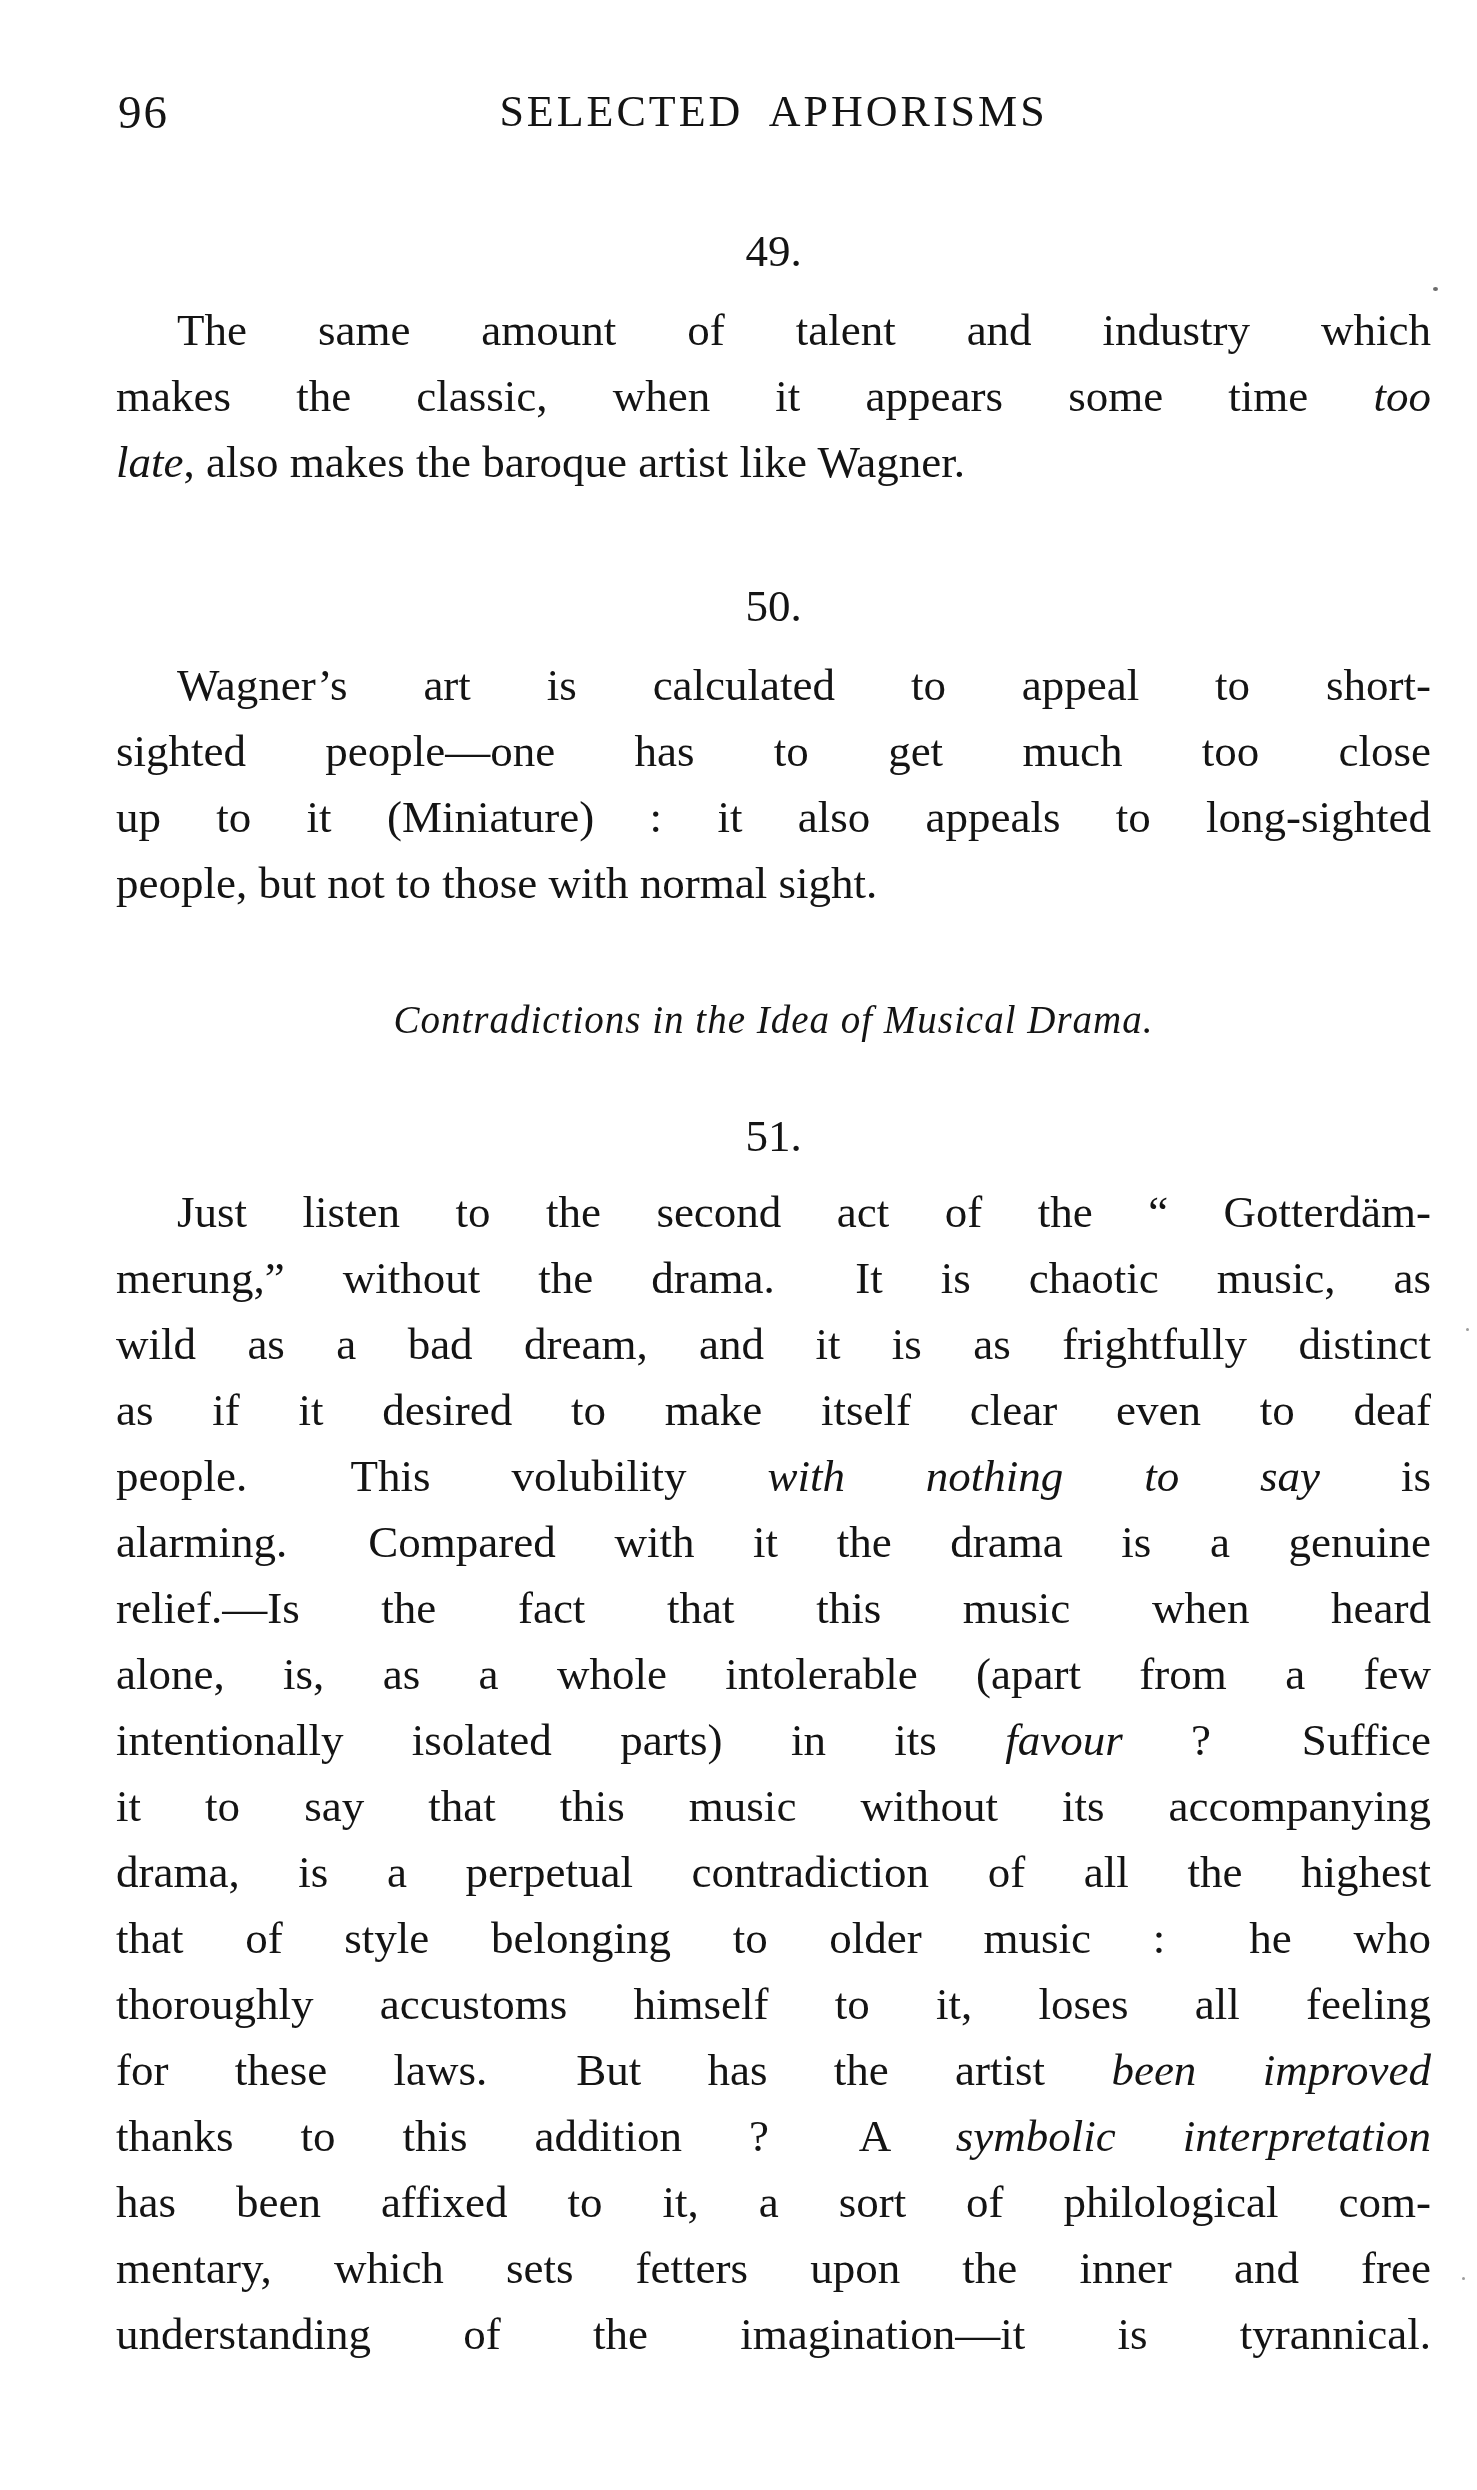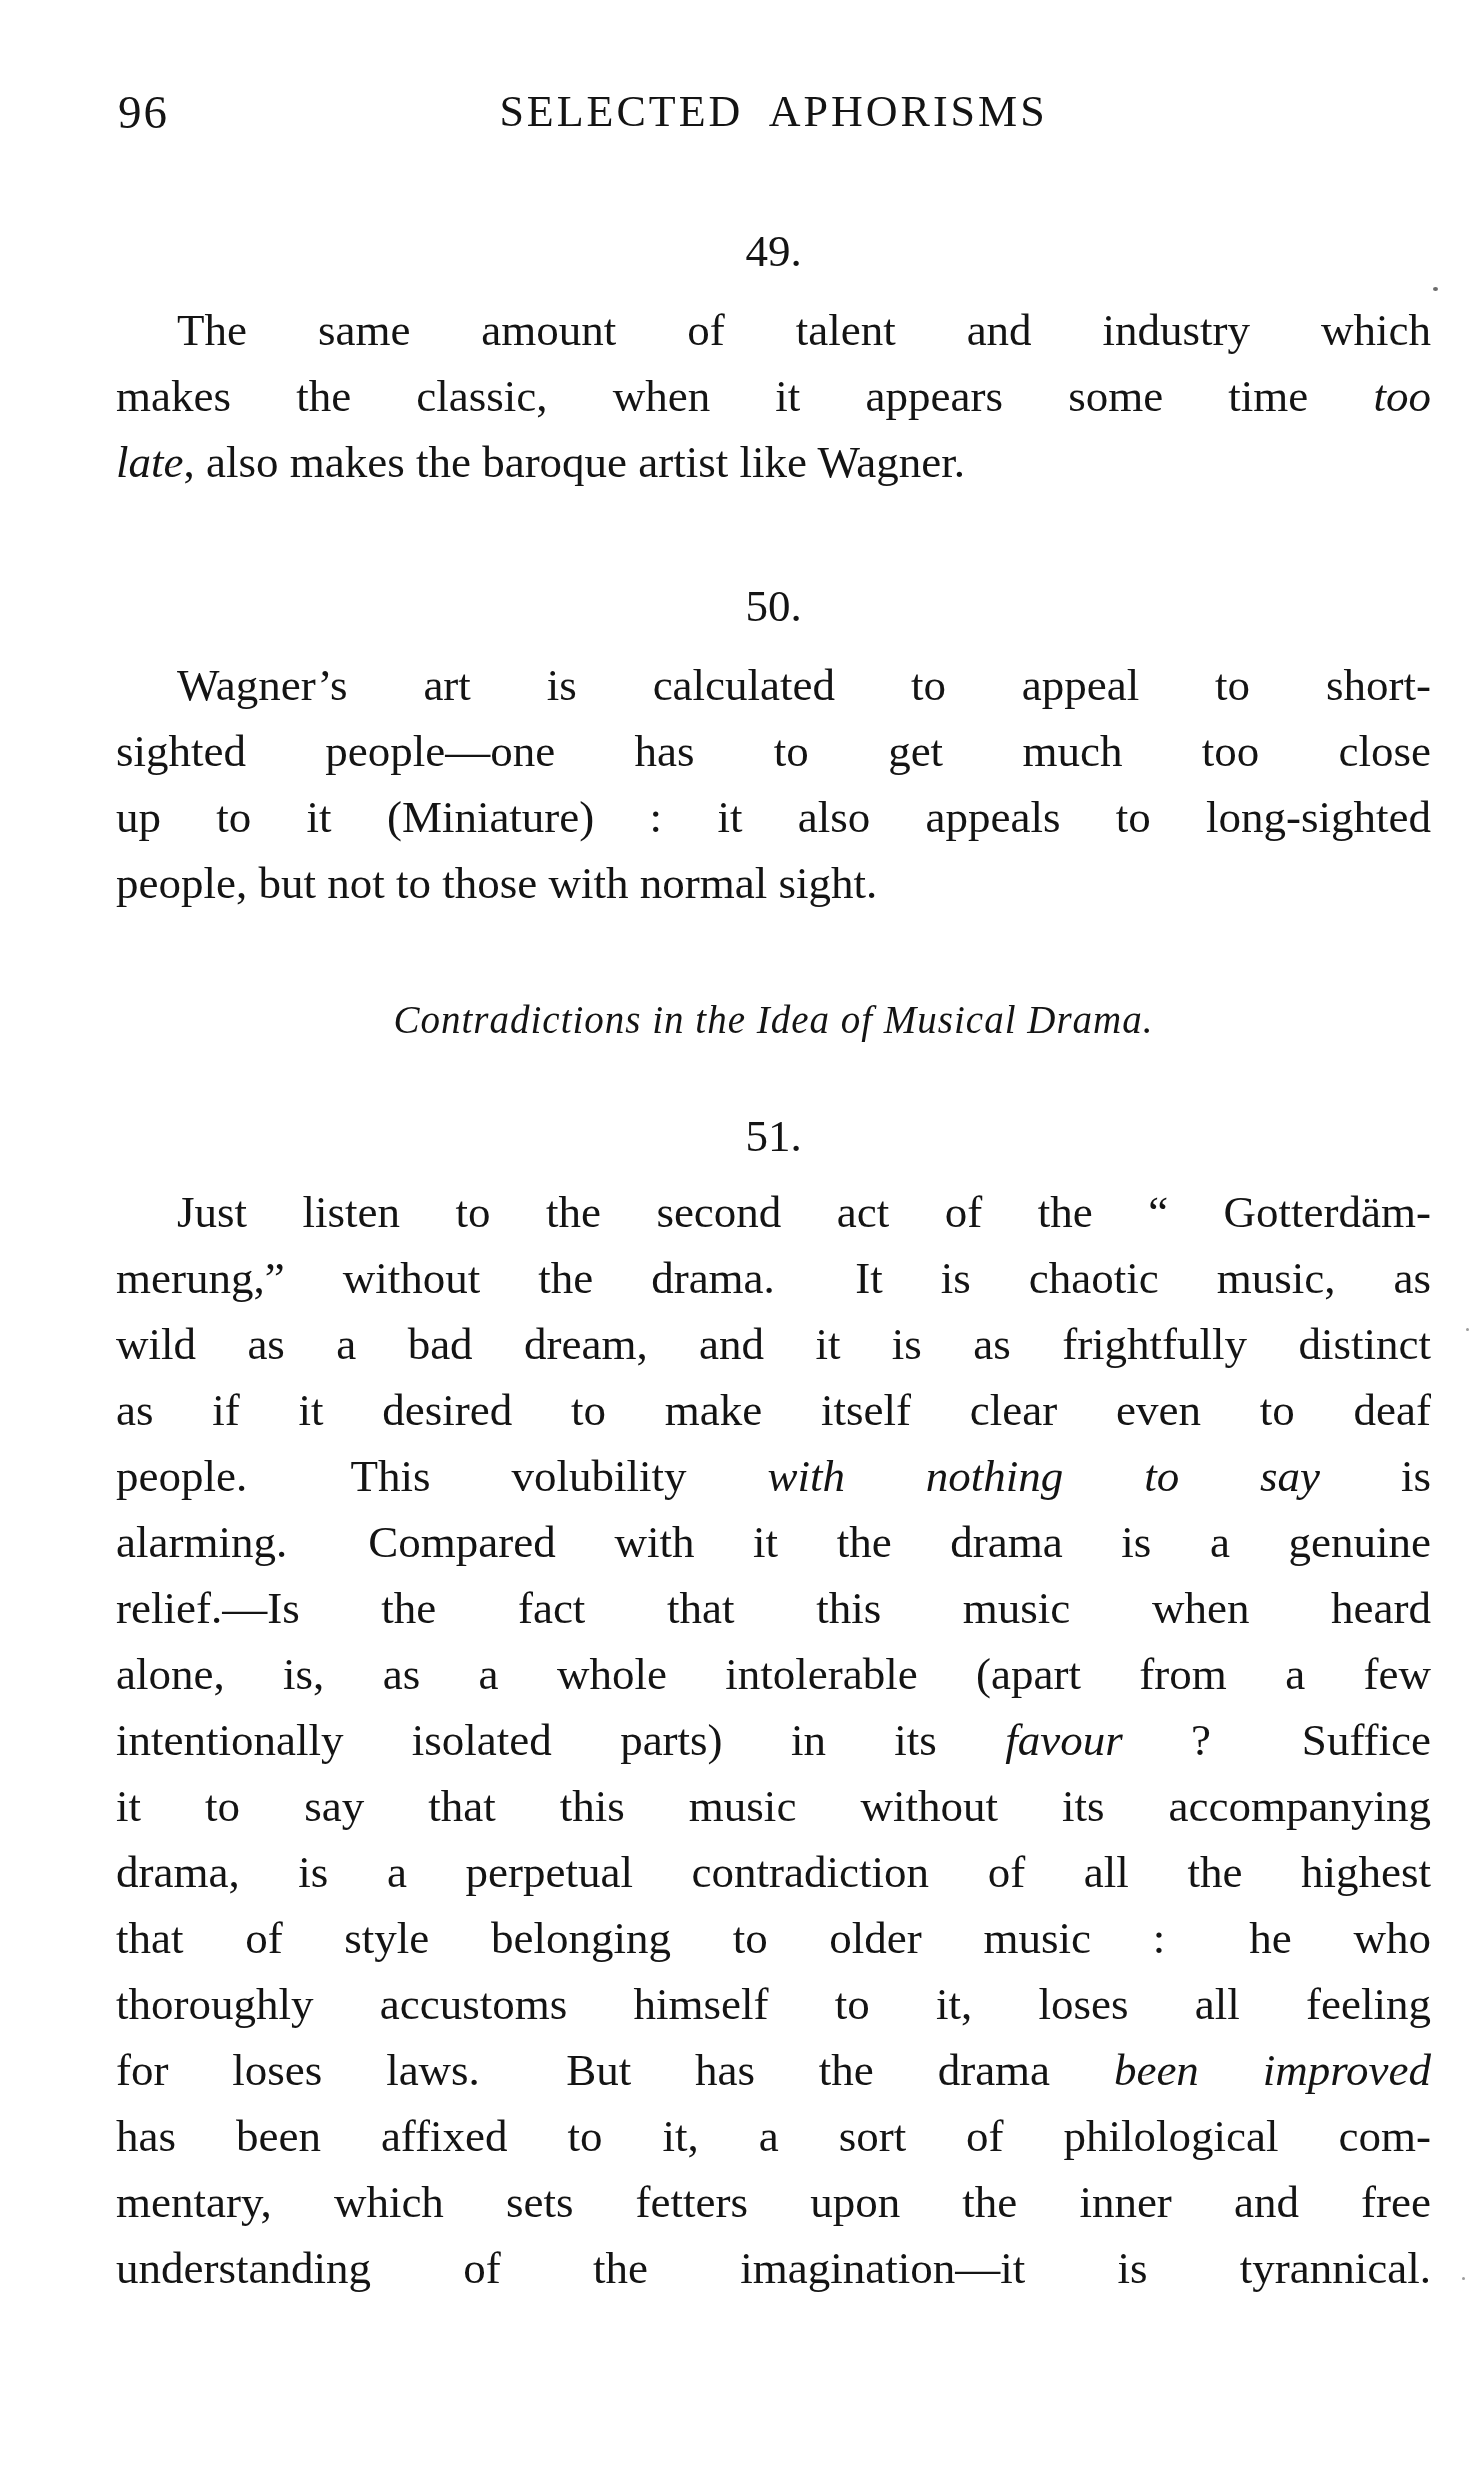--- a/index.html
+++ b/index.html
@@ -115,21 +115,22 @@
           <div class="pline"><span>as if it desired to make itself clear even to deaf</span></div>
           <div class="pline"><span>people.  This volubility </span><i>with nothing to say</i><span> is</span></div>
           <div class="pline"><span>alarming.  Compared with it the drama is a genuine</span></div>
           <div class="pline"><span>relief.—Is the fact that this music when heard</span></div>
           <div class="pline"><span>alone, is, as a whole intolerable (apart from a few</span></div>
           <div class="pline"><span>intentionally isolated parts) in its </span><i>favour</i><span> ?  Suffice</span></div>
           <div class="pline"><span>it to say that this music without its accompanying</span></div>
           <div class="pline"><span>drama, is a perpetual contradiction of all the highest</span></div>
           <div class="pline"><span>that of style belonging to older music :  he who</span></div>
           <div class="pline"><span>thoroughly accustoms himself to it, loses all feeling</span></div>
-          <div class="pline"><span>for loses laws.  But has the drama </span><i>been improved</i></div>
+          <div class="pline"><span>for these laws.  But has the artist </span><i>been improved</i></div>
+          <div class="pline"><span>thanks to this addition ?  A </span><i>symbolic interpretation</i></div>
           <div class="pline"><span>has been affixed to it, a sort of philological com-</span></div>
           <div class="pline"><span>mentary, which sets fetters upon the inner and free</span></div>
           <div class="pline"><span>understanding of the imagination—it is tyrannical.</span></div>
         </div>
       </div>
   </div>
   <div class="speck s1"></div>
   <div class="speck s2"></div>
   <div class="speck s3"></div>
 </div>

